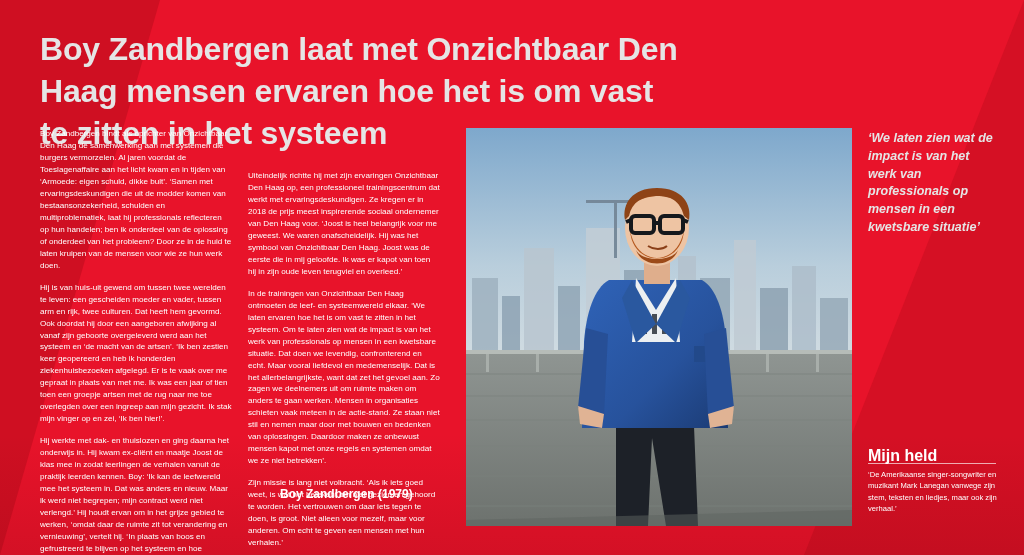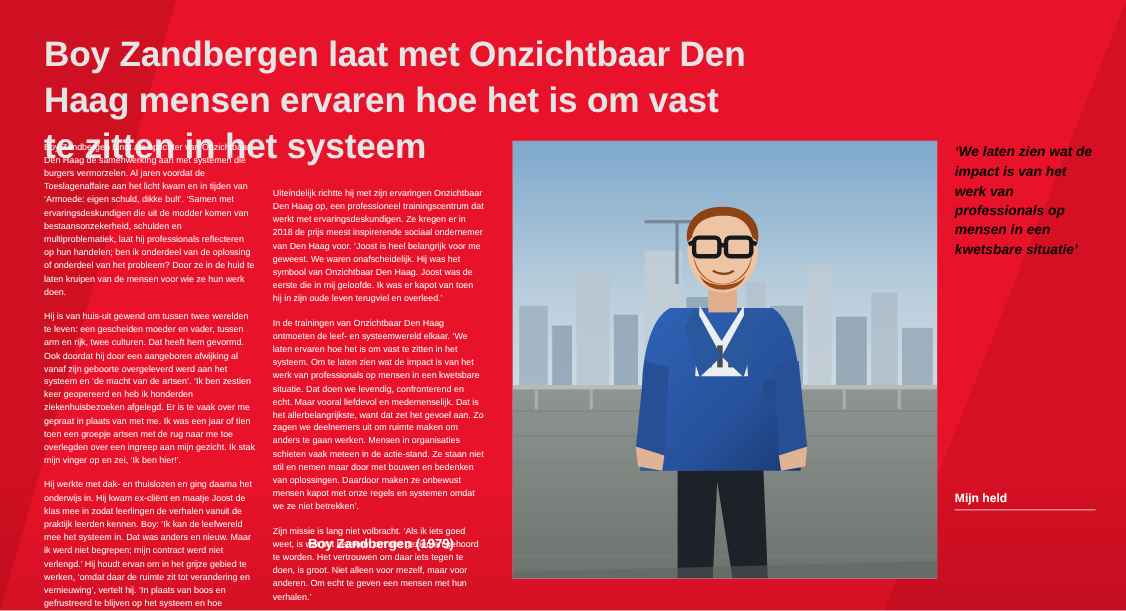--- a/index.html
+++ b/index.html
@@ -94,34 +94,34 @@
     overflow: hidden;
     background: #9fb9cf;
   }
   .photo svg { display: block; }
 
   .pullquote {
     position: absolute;
     left: 868px;
     top: 130px;
     width: 130px;
-    color: #000000;
+    color: #e5e5e5;
     font-size: 12.5px;
     line-height: 1.42;
     font-weight: bold;
     font-style: italic;
   }
 
   .held-title {
     position: absolute;
     left: 868px;
     top: 447px;
     width: 140px;
     color: #ffffff;
-    font-size: 11px;
+    font-size: 16px;
     font-weight: bold;
   }
   .held-rule {
     position: absolute;
     left: 868px;
     top: 463px;
     width: 128px;
     height: 1px;
     background: rgba(255,255,255,0.65);
   }
@@ -267,14 +267,15 @@
       </g>
 
       <path d="M0 398 L386 398 L386 382 L0 392 Z" fill="#5e635f" opacity="0.5"></path>
     </svg>
   </div>
 
   <div class="pullquote">‘We laten zien wat de impact is van het werk van professionals op mensen in een kwetsbare situatie’</div>
 
   <div class="held-title">Mijn held</div>
   <div class="held-rule"></div>
+  <div class="held-body">‘De Amerikaanse singer-songwriter en muzikant Mark Lanegan vanwege zijn stem, teksten en liedjes, maar ook zijn verhaal.’</div>
 
 </div>
 
 </body></html>

